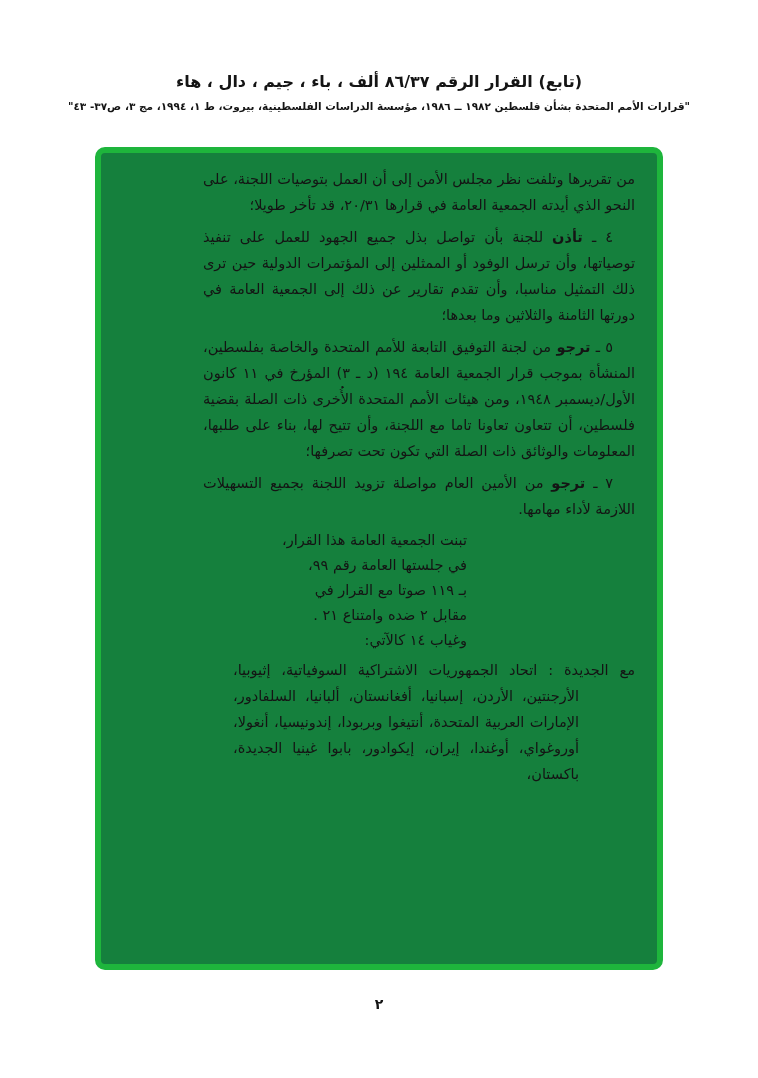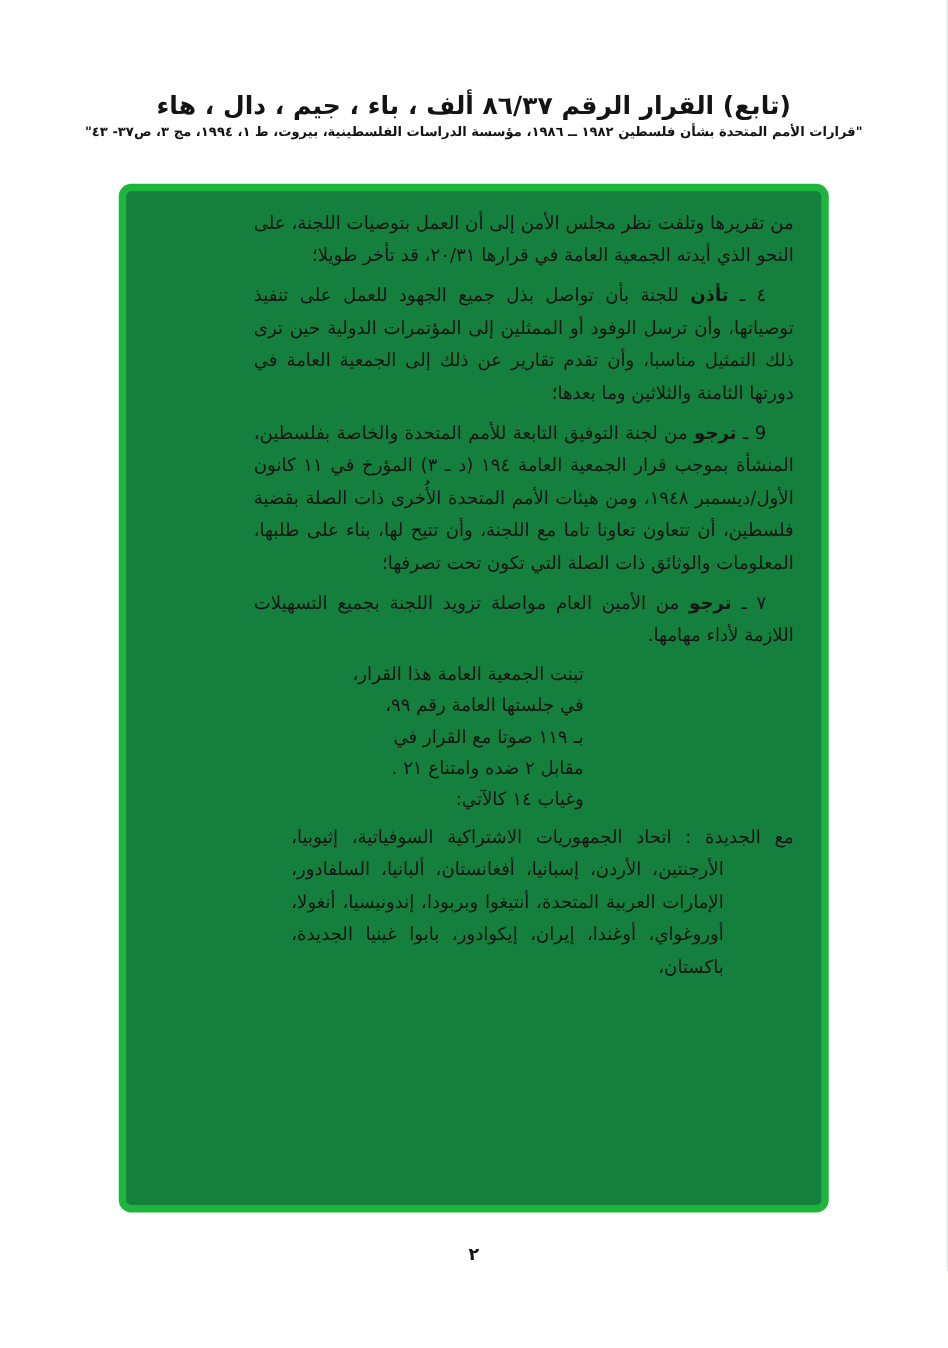--- a/index.html
+++ b/index.html
@@ -8,21 +8,21 @@
     font-family:"DejaVu Sans", sans-serif;
     color:#141414;
     position:relative;
     overflow:hidden;
   }
   .page { position:absolute; inset:0; background:#ffffff; }
 
   .hdr-title {
     position:absolute; top:72px; left:0; right:0;
     direction:rtl; text-align:center;
-    font-weight:bold; font-size:20px; letter-spacing:0;
+    font-weight:bold; font-size:16px; letter-spacing:0;
     white-space:nowrap;
   }
   .hdr-source {
     position:absolute; top:100px; left:0; right:0;
     direction:rtl; text-align:center;
     font-weight:bold; font-size:10.5px;
     white-space:nowrap;
   }
 
   .frame {
@@ -73,21 +73,21 @@
   <div class="hdr-source">"قرارات الأمم المتحدة بشأن فلسطين ١٩٨٢ ــ ١٩٨٦، مؤسسة الدراسات الفلسطينية، بيروت، ط ١، ١٩٩٤، مج ٣، ص٣٧- ٤٣"</div>
 
   <div class="frame">
     <div class="text-col">
 
       <p>من تقريرها وتلفت نظر مجلس الأمن إلى أن العمل بتوصيات اللجنة، على النحو الذي أيدته الجمعية العامة في قرارها ٢٠/٣١، قد تأخر طويلا؛</p>
 
 
       <p class="indent"><span>٤ ـ </span><span class="lead">تأذن</span><span> للجنة بأن تواصل بذل جميع الجهود للعمل على تنفيذ توصياتها، وأن ترسل الوفود أو الممثلين إلى المؤتمرات الدولية حين ترى ذلك التمثيل مناسبا، وأن تقدم تقارير عن ذلك إلى الجمعية العامة في دورتها الثامنة والثلاثين وما بعدها؛</span></p>
 
-      <p class="indent"><span>9 ـ </span><span class="lead">ترجو</span><span> من لجنة التوفيق التابعة للأمم المتحدة والخاصة بفلسطين، المنشأة بموجب قرار الجمعية العامة ١٩٤ (د ـ ٣) المؤرخ في ١١ كانون الأول/ديسمبر ١٩٤٨، ومن هيئات الأمم المتحدة الأُخرى ذات الصلة بقضية فلسطين، أن تتعاون تعاونا تاما مع اللجنة، وأن تتيح لها، بناء على طلبها، المعلومات والوثائق ذات الصلة التي تكون تحت تصرفها؛</span></p>
+      <p class="indent"><span>٥ ـ </span><span class="lead">ترجو</span><span> من لجنة التوفيق التابعة للأمم المتحدة والخاصة بفلسطين، المنشأة بموجب قرار الجمعية العامة ١٩٤ (د ـ ٣) المؤرخ في ١١ كانون الأول/ديسمبر ١٩٤٨، ومن هيئات الأمم المتحدة الأُخرى ذات الصلة بقضية فلسطين، أن تتعاون تعاونا تاما مع اللجنة، وأن تتيح لها، بناء على طلبها، المعلومات والوثائق ذات الصلة التي تكون تحت تصرفها؛</span></p>
 
 
       <p class="indent"><span>٧ ـ </span><span class="lead">ترجو</span><span> من الأمين العام مواصلة تزويد اللجنة بجميع التسهيلات اللازمة لأداء مهامها.</span></p>
 
       <div class="note">تبنت الجمعية العامة هذا القرار،
 في جلستها العامة رقم ٩٩،
 بـ ١١٩ صوتا مع القرار في
 مقابل ٢ ضده وامتناع ٢١ .
 وغياب ١٤ كالآتي:</div>
 

